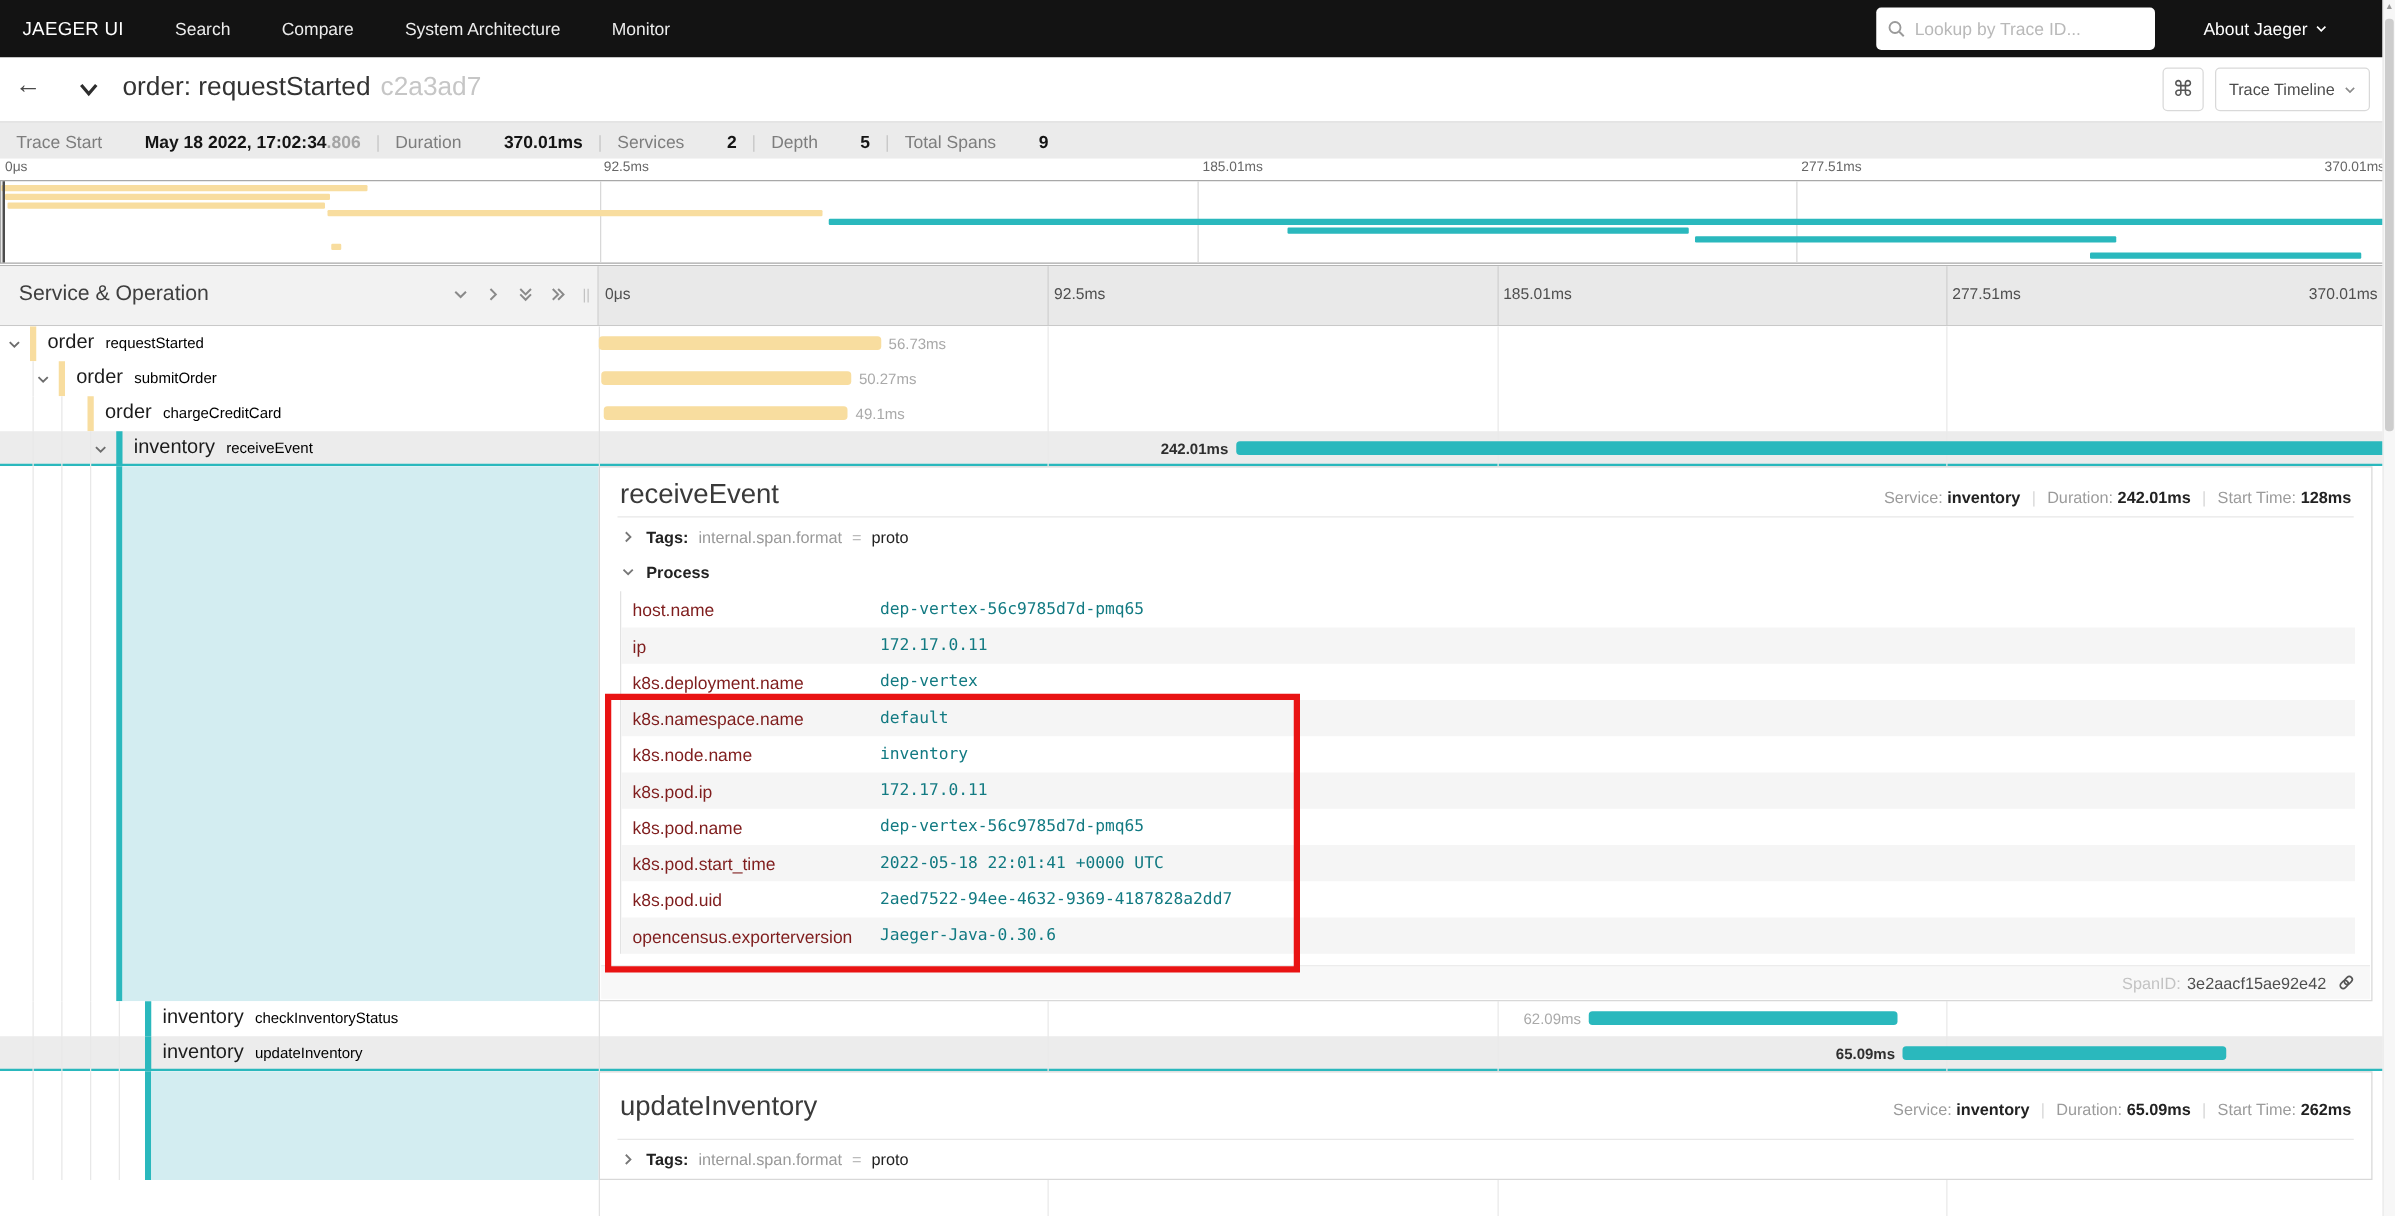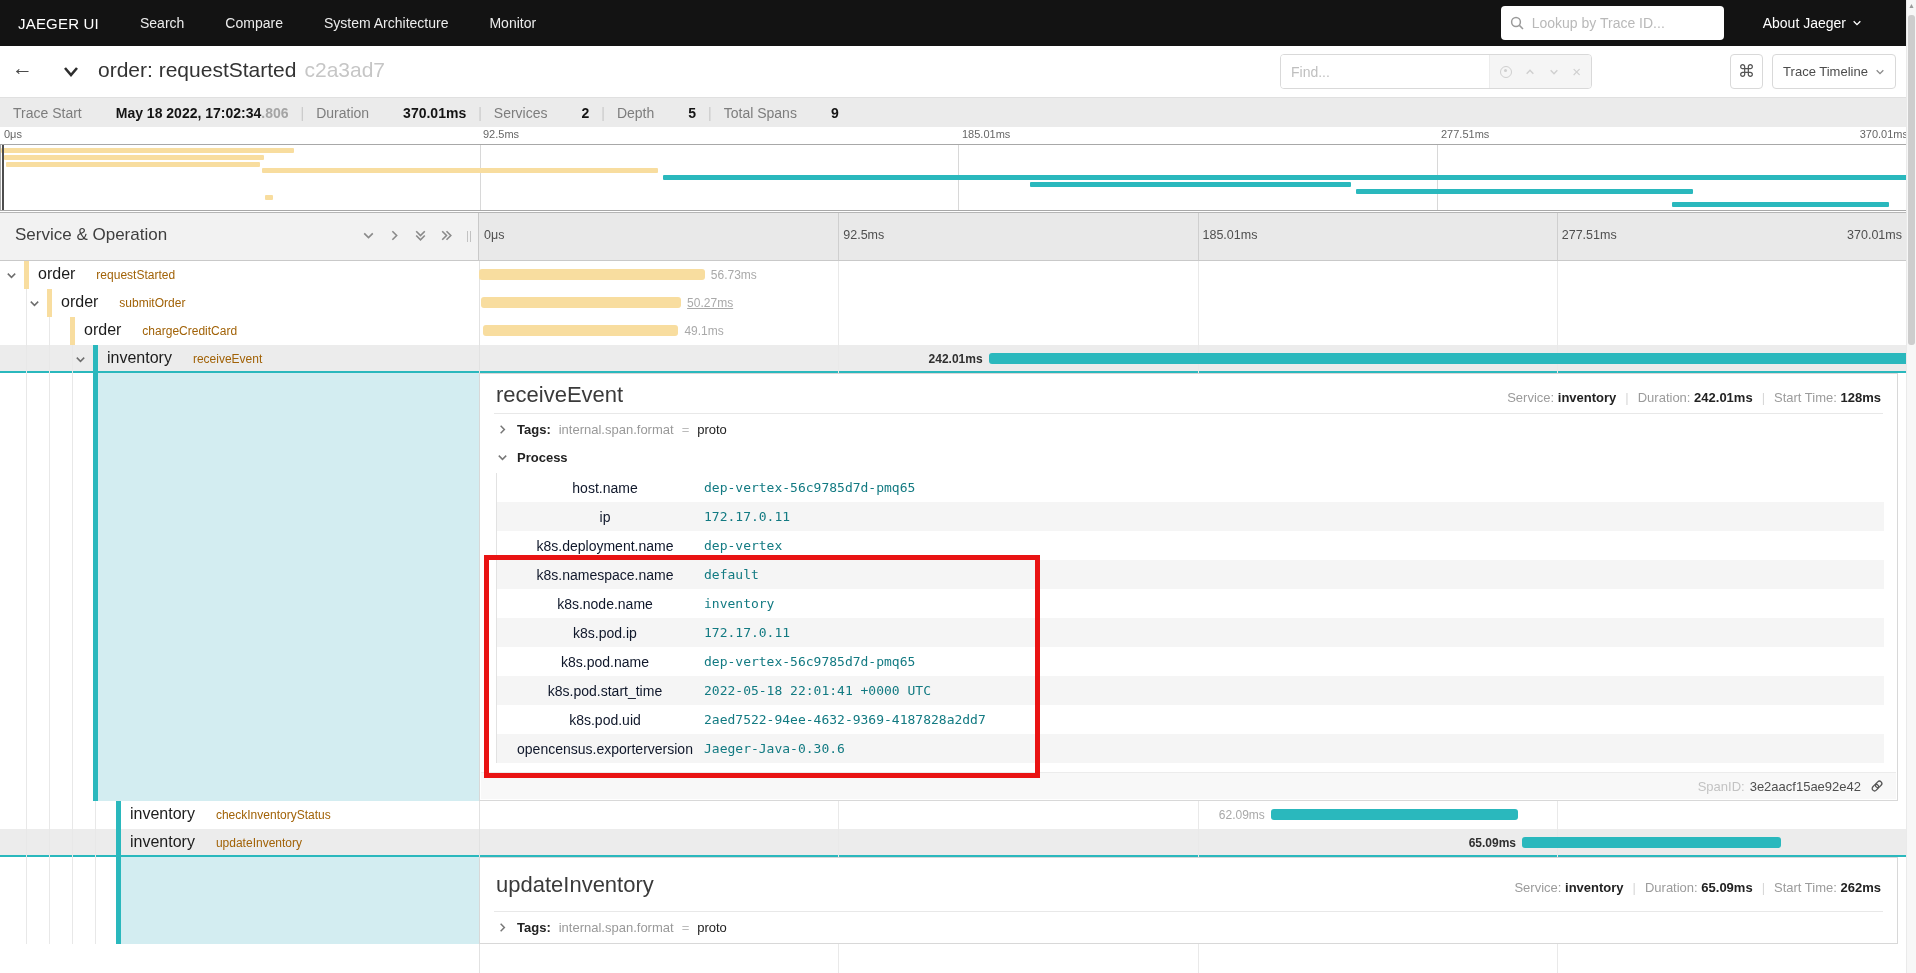--- a/index.html
+++ b/index.html
@@ -57,21 +57,21 @@
   .tick{position:absolute;top:15px;font-size:12.5px;color:#4f4f4f;}
   .ruler-grid{position:absolute;top:0;bottom:0;width:1px;background:#cfcfcf;}
   
   #rows{left:0;top:261px;width:1916px;height:712px;background:#fff;overflow:hidden;}
   .row{position:relative;height:28px;background:#fff;}
   .row.selected{background:#ececec;box-shadow:inset 0 -2px 0 #2ab8bd;}
   .guide{position:absolute;top:0;bottom:0;width:1px;background:#e8e8e8;}
   .accent{position:absolute;top:0;bottom:0;width:5px;}
   .rchev{position:absolute;top:8px;cursor:pointer;display:flex;}
   .svc{position:absolute;top:4px;font-size:16px;font-weight:500;color:#1c1c1c;white-space:nowrap;cursor:pointer;}
-  .op{font-size:12px;font-weight:400;color:#a16207;margin-left:21px;}
+  .op{font-size:12px;font-weight:400;color:#000000;margin-left:9px;}
   .tl-cell{position:absolute;left:479px;top:0;width:1437px;height:100%;padding-left:36px;}
   .bar{position:absolute;top:8px;height:11px;border-radius:3px;z-index:3;cursor:pointer;}
   .barlabel{position:absolute;top:7px;font-size:12px;color:#a9a9a9;white-space:nowrap;z-index:3;}
   .barlabel.dark{color:#2f2f2f;font-weight:700;}
   .overlayline{position:absolute;top:0;bottom:0;width:1px;background:#e9e9e9;}
   .coldiv{position:absolute;top:0;bottom:0;left:479px;width:1px;background:#e2e2e2;}
   
   .detailblock{position:relative;background:#fff;}
   .cyan{position:absolute;top:0;bottom:0;}
   .dcard{position:absolute;left:479px;width:1419px;background:#fff;border:1px solid #d8d8d8;box-sizing:border-box;z-index:4;}
@@ -81,21 +81,21 @@
   .d-meta .sep{color:#d7d7d7;margin:0 9px;}
   .d-divider{position:absolute;left:14px;right:14px;border-bottom:1px solid #e8e8e8;}
   .d-sectionrow{position:absolute;left:16px;display:flex;align-items:center;gap:8px;font-size:13px;cursor:pointer;}
   .d-sectionrow b{color:#222;}
   .d-sectionrow .kvkey{color:#999;}
   .d-sectionrow .kveq{color:#bbb;}
   .d-sectionrow .kvval{color:#222;}
   .d-table{position:absolute;left:16px;width:1387px;border-left:1px solid #e2e2e2;}
   .d-tr{display:flex;height:29px;align-items:center;cursor:pointer;}
   .d-tr.alt{background:#f5f5f5;}
-  .d-key{width:198px;padding-left:9px;font-size:14px;color:#0f172a;flex:none;text-align:center;}
+  .d-key{width:198px;padding-left:9px;font-size:14px;color:#7f1d1d;flex:none;}
   .d-val{font-family:"DejaVu Sans Mono",monospace;font-size:13px;color:#127a82;}
   .d-spanid{position:absolute;left:1px;right:1px;bottom:1px;height:26px;background:#f8f8f8;border-top:1px solid #ececec;
             display:flex;align-items:center;justify-content:flex-end;font-size:13px;color:#c3c3c3;padding-right:12px;gap:5px;}
   .d-spanid b{color:#4e4e4e;font-weight:400;}
   
   #redbox{position:absolute;left:484px;top:294px;width:546px;height:213px;border:5px solid #e91313;z-index:9;pointer-events:none;}
   
   #scrollbar{right:0;top:0;bottom:0;width:10px;background:#f7f7f7;border-left:1px solid #eaeaea;z-index:50;box-sizing:border-box;}
   #scrollbar .up{position:absolute;top:2px;left:0;right:0;text-align:center;font-size:7px;color:#9a9a9a;}
   #scrollbar .thumb{position:absolute;top:15px;left:1px;width:7px;height:330px;background:#cdcdcd;border-radius:3px;cursor:pointer;}
@@ -135,37 +135,20 @@
   </div>
 
   <div id="pagehead" class="abs">
     <div class="abs backarrow">←</div>
     <div class="abs title-chev">
       <svg width="22" height="18" viewBox="0 0 22 18">
           <polyline points="5,5 11,12 17,5" fill="none" stroke="#2e2e2e" stroke-width="2.6"></polyline>
         </svg>
     </div>
     <div class="abs trace-title"><span>order: requestStarted</span><span class="trace-id">c2a3ad7</span></div>
-    <div class="abs find-group">
-      <input placeholder="Find..." style="">
-      <div class="find-icons">
-        <span class="ring"></span>
-        <span style="display:flex;">
-            <svg width="12" height="10" viewBox="0 0 12 12">
-              <polyline points="2,8 6,4 10,8" fill="none" stroke="#cfcfcf" stroke-width="1.7"></polyline>
-            </svg>
-          </span>
-        <span style="display:flex;">
-            <svg width="12" height="10" viewBox="0 0 12 12">
-              <polyline points="2,4 6,8 10,4" fill="none" stroke="#cfcfcf" stroke-width="1.7"></polyline>
-            </svg>
-          </span>
-        <span class="xglyph">×</span>
-      </div>
-    </div>
     <div class="abs cmdbtn">⌘</div>
     <div class="abs viewbtn">
       <span>Trace Timeline</span>
       <span style="display:flex;">
           <svg width="10" height="10" viewBox="0 0 12 12">
             <polyline points="2,4 6,8 10,4" fill="none" stroke="#8b8b8b" stroke-width="1.6"></polyline>
           </svg>
         </span>
     </div>
   </div>
@@ -275,21 +258,21 @@
         <div class="guide" style="left: 26px;"></div>
         <div class="rchev" style="left: 28px;">
           <svg width="13" height="13" viewBox="0 0 14 14">
             <polyline points="3,5 7,9 11,5" fill="none" stroke="#6d6d6d" stroke-width="1.6"></polyline>
           </svg>
         </div>
         <div class="accent" style="left: 47px; background: rgb(248, 221, 159);"></div>
         <div class="svc" style="left: 61px;">order<span class="op">submitOrder</span></div>
         <div class="tl-cell">
           <div class="bar" style="left: 0.135131%; width: max(2px, 13.5861%); background: rgb(248, 221, 159);"></div>
-          <div class="barlabel" style="left: calc(13.7213% + 6px); text-decoration: underline;">50.27ms</div>
+          <div class="barlabel" style="left: calc(13.7213% + 6px);">50.27ms</div>
         </div>
       </div>
       <div class="row">
         <div class="guide" style="left: 26px;"></div>
         <div class="guide" style="left: 49px;"></div>
         <div class="accent" style="left: 70px; background: rgb(248, 221, 159);"></div>
         <div class="svc" style="left: 84px;">order<span class="op">chargeCreditCard</span></div>
         <div class="tl-cell">
           <div class="bar" style="left: 0.270263%; width: max(2px, 13.2699%); background: rgb(248, 221, 159);"></div>
           <div class="barlabel" style="left: calc(13.5402% + 6px);">49.1ms</div>

